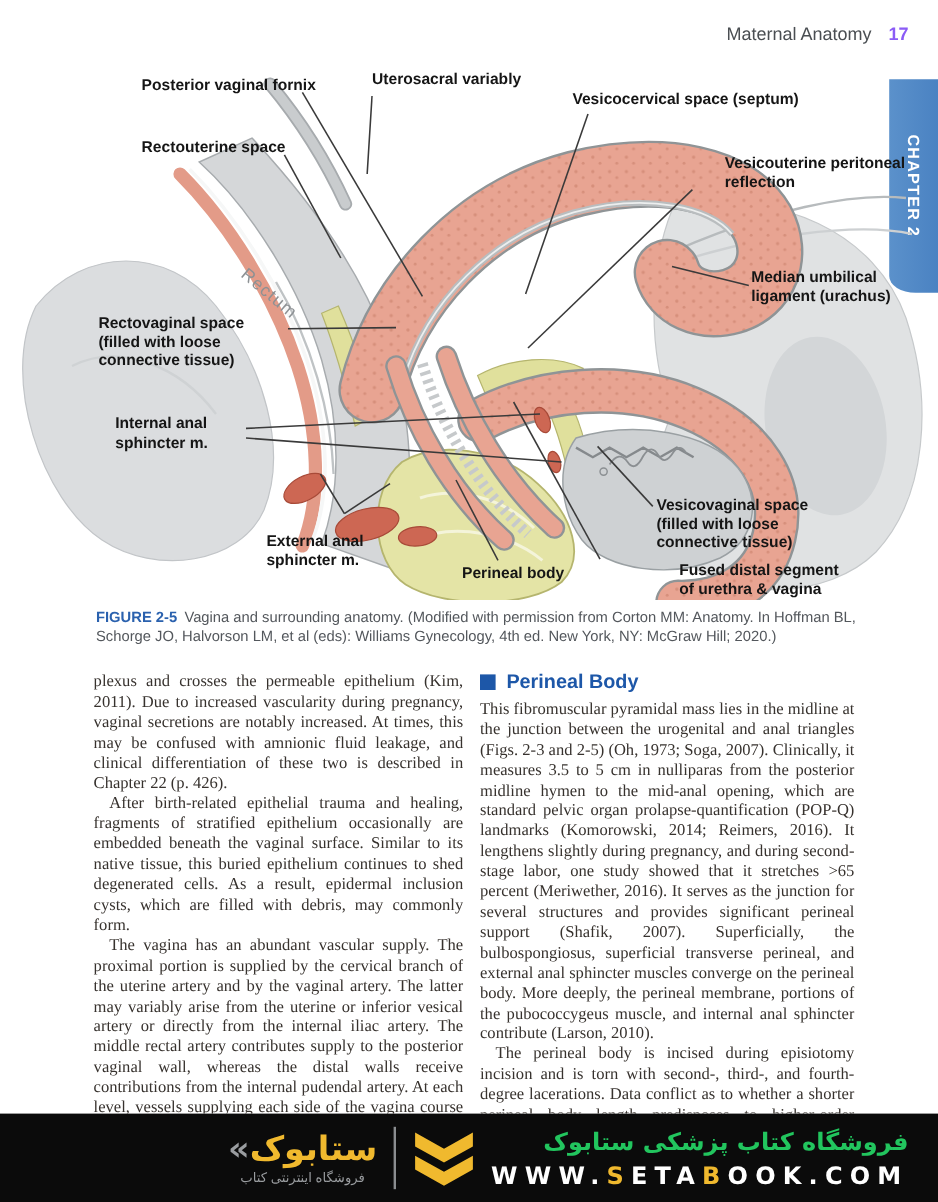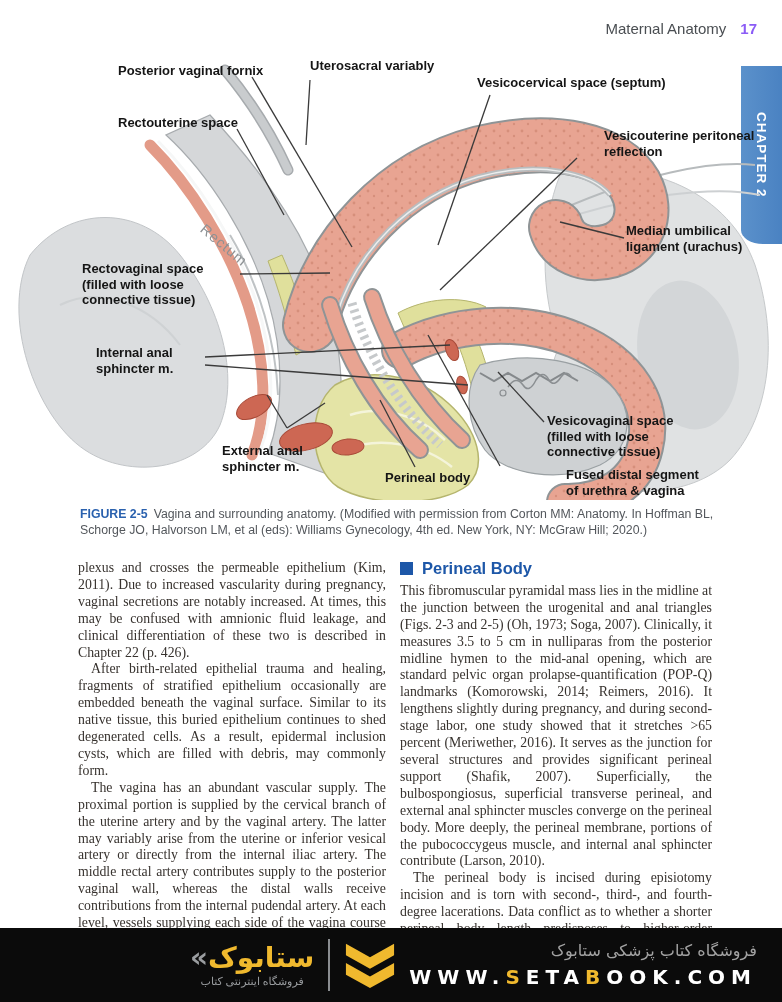--- a/index.html
+++ b/index.html
@@ -50,26 +50,26 @@
   
   .banner { position:absolute; left:0; bottom:0; width:782px; height:74px;
     background:#0b0b0b; display:flex; align-items:center;
     padding:0 25px 0 190px; justify-content:space-between; }
   .logo-cluster { display:flex; align-items:center; gap:14px; direction:ltr; }
   .logo-block { text-align:center; }
   .logo-line1 { font-family:"DejaVu Sans", sans-serif; font-size:28px; font-weight:bold;
     line-height:30px; }
   .logo-chev { color:#9a9da0; }
   .logo-word { color:#f0b92e;margin-top:28px; }
-  .logo-sub { font-family:Liberation Serif, serif; font-size:11px; color:#9a9da0;
+  .logo-sub { font-family:Liberation Sans, sans-serif; font-size:11px; color:#9a9da0;
     margin-top:2px; }
   .logo-divider { width:2px; height:52px; background:#8a8d90; }
   .banner-right { text-align:right; }
-  .store-line { font-family:"DejaVu Sans", sans-serif; color:#a3a3a3; font-size:16px;
-    margin-bottom:5px; }
+  .store-line { font-family:"DejaVu Sans", sans-serif; color:#22c55e; font-size:20px;
+    margin-bottom:5px;font-weight:bold; }
   .url-line { font-family:"DejaVu Sans", sans-serif; color:#ffffff; font-weight:bold;
     font-size:20px; letter-spacing:6px; }
   .url-line .yl { color:#f0b92e; }
 </style>
 </head>
 <body>
 
 <div class="page-header">
   <span>Maternal Anatomy</span><span class="pnum">17</span>
 </div>

